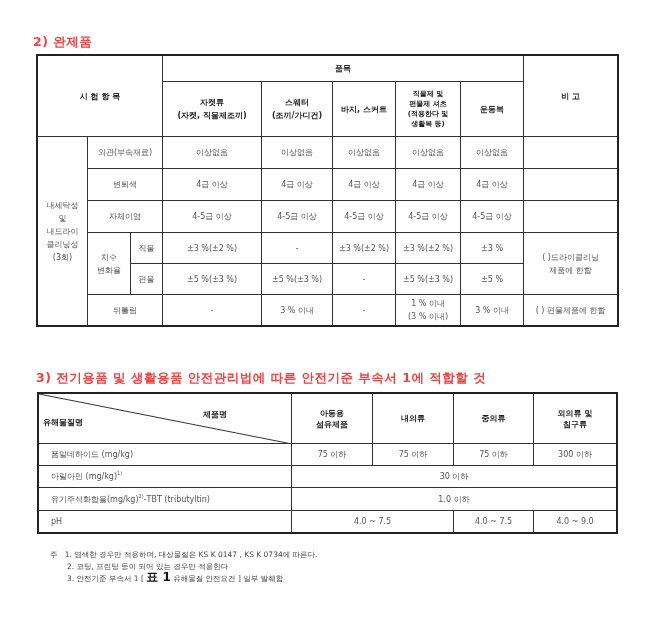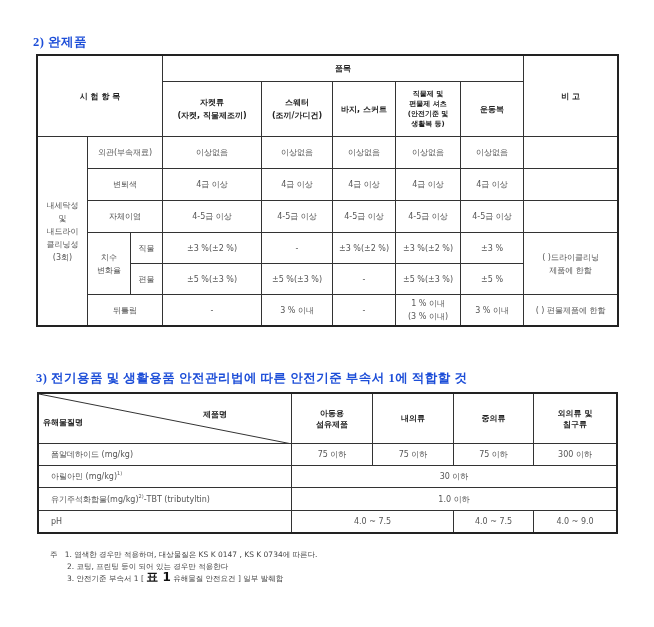--- a/index.html
+++ b/index.html
@@ -1,18 +1,18 @@
 <!DOCTYPE html>
 <html><head>
 <meta charset="utf-8">
 <style>
   html, body { margin:0; padding:0; background:#ffffff; }
   body { width:654px; height:627px; position:relative; overflow:hidden;
          font-family:"DejaVu Sans", sans-serif; color:#222; }
-  .h2 { position:absolute; font-weight:bold; font-size:12.5px; color:#1d4ed8; letter-spacing:0.5px;font-family:Liberation Serif, serif; }
+  .h2 { position:absolute; font-weight:bold; font-size:12.5px; color:#ef4444; letter-spacing:0.5px; }
   table { border-collapse:collapse; position:absolute; table-layout:fixed; }
   td { border:1px solid #333; text-align:center; vertical-align:middle; padding:0;
        font-size:8px; color:#555; line-height:13px; }
   td.hd { font-weight:bold; color:#222; }
   .outer-thick { outline:2px solid #222; outline-offset:-1px; }
   td.left { text-align:left; padding-left:12px; }
   sup { font-size:5px; vertical-align:super; line-height:0; }
   .diag { position:relative; }
   .diag svg { position:absolute; left:0; top:0; }
   .diag .tr { position:absolute; right:64px; top:14px; font-weight:bold; color:#222; font-size:8px; }
@@ -52,21 +52,21 @@
     <td class="hd">
           <div>스웨터</div>
           <div>(조끼/가디건)</div>
         </td>
     <td class="hd">
           <div>바지, 스커트</div>
         </td>
     <td class="hd" style="font-size:7px;line-height:10px;">
           <div>직물제 및</div>
           <div>편물제 셔츠</div>
-          <div>(안전기준 및</div>
+          <div>(적용한다 및</div>
           <div>생활복 등)</div>
         </td>
     <td class="hd">
           <div>운동복</div>
         </td>
   </tr>
   <tr style="height:32px">
     <td rowspan="6">
       <div>내세탁성</div>
           <div>및</div>

